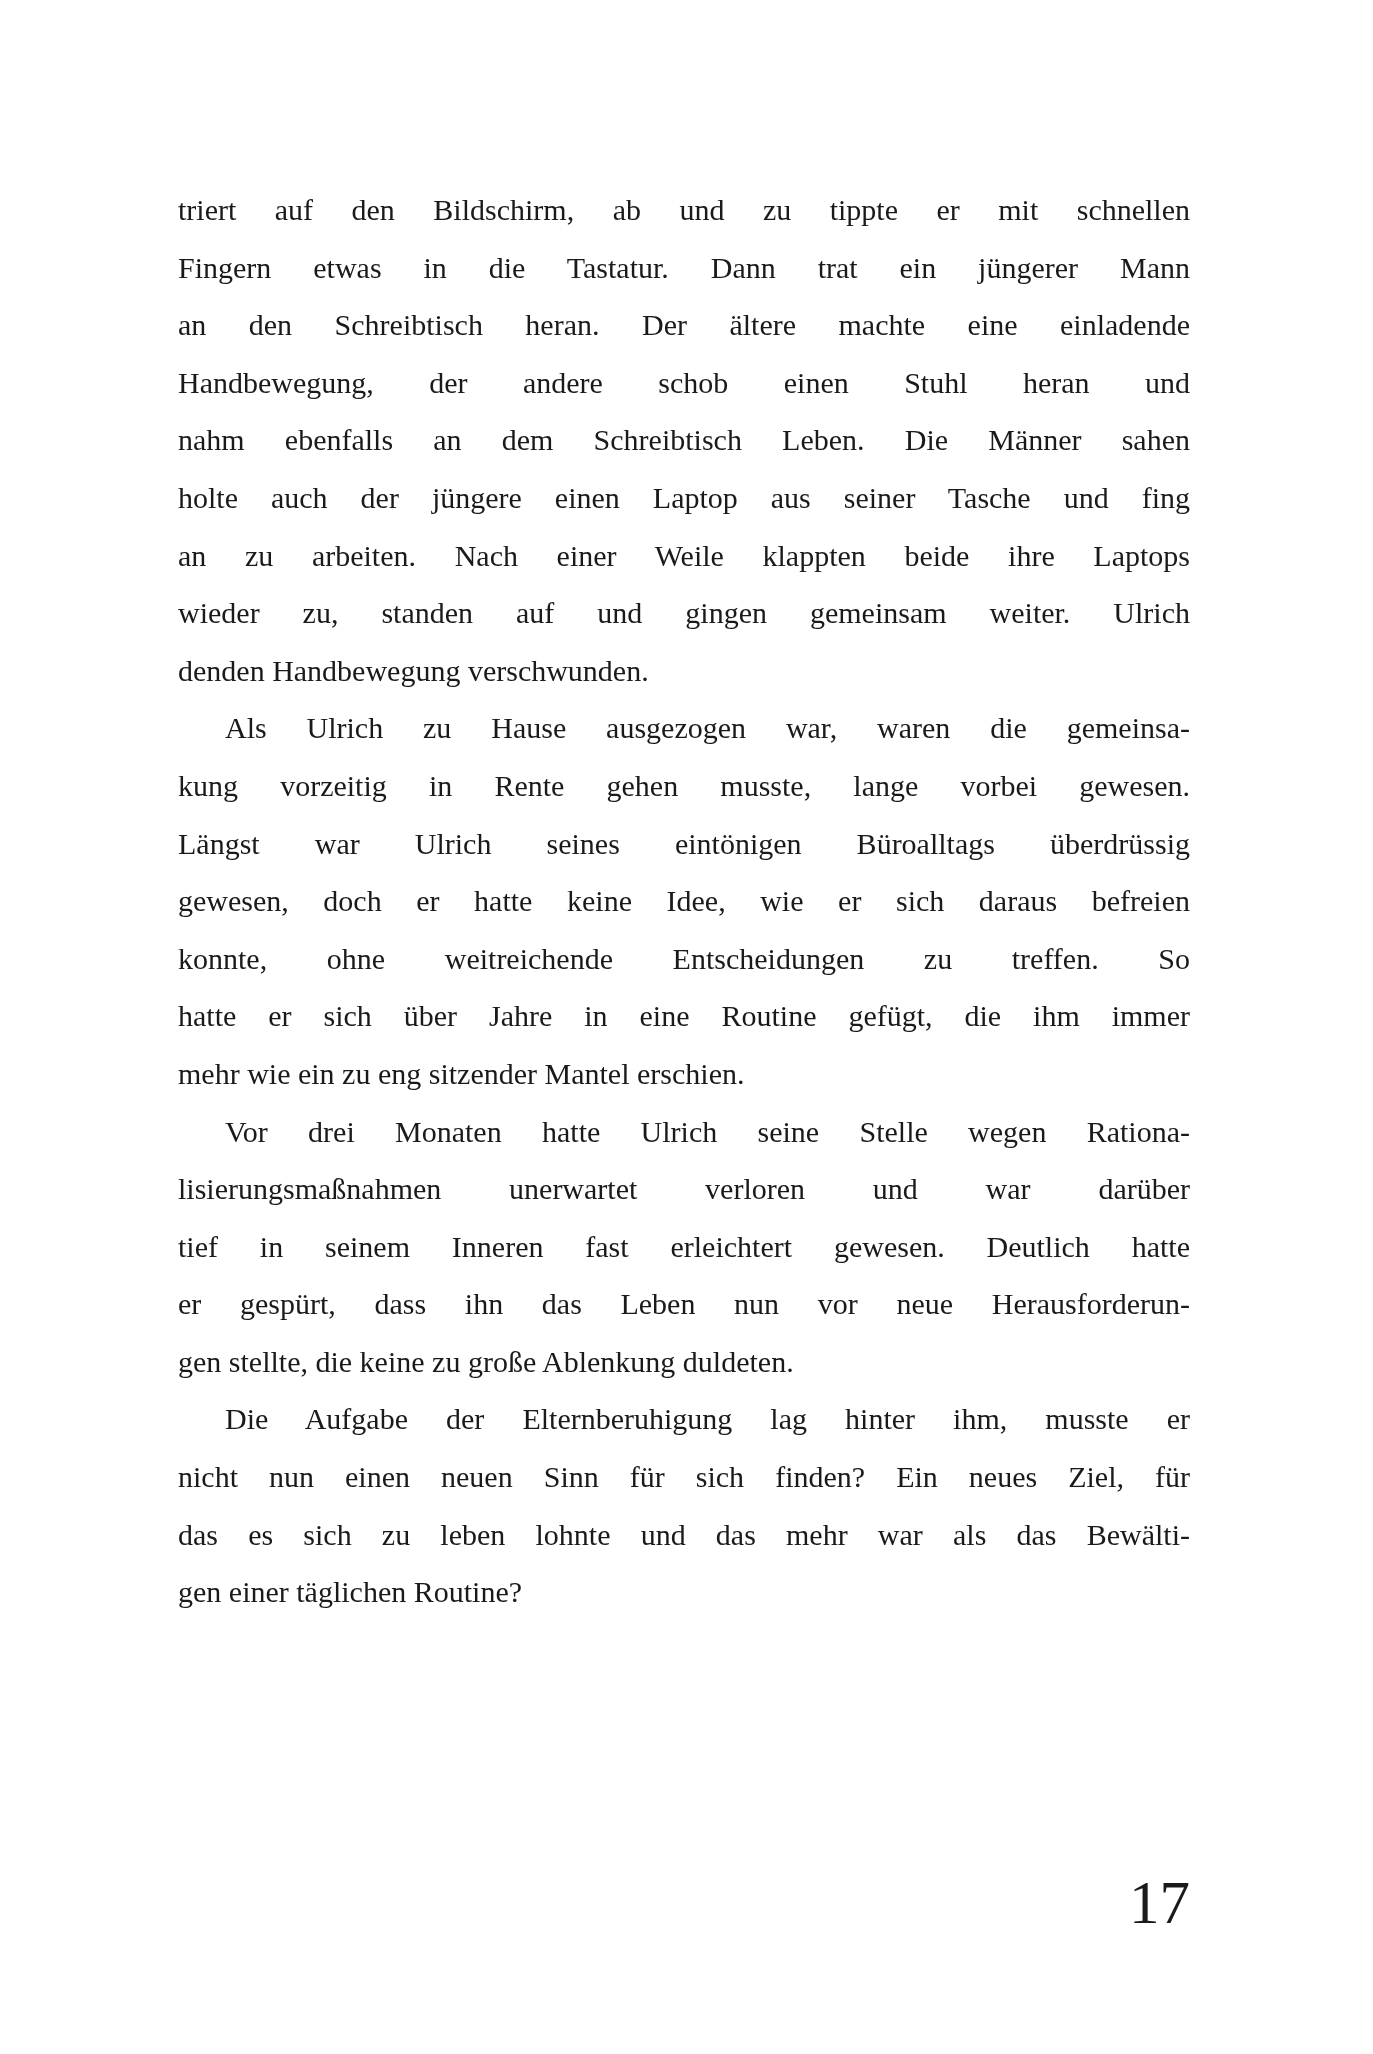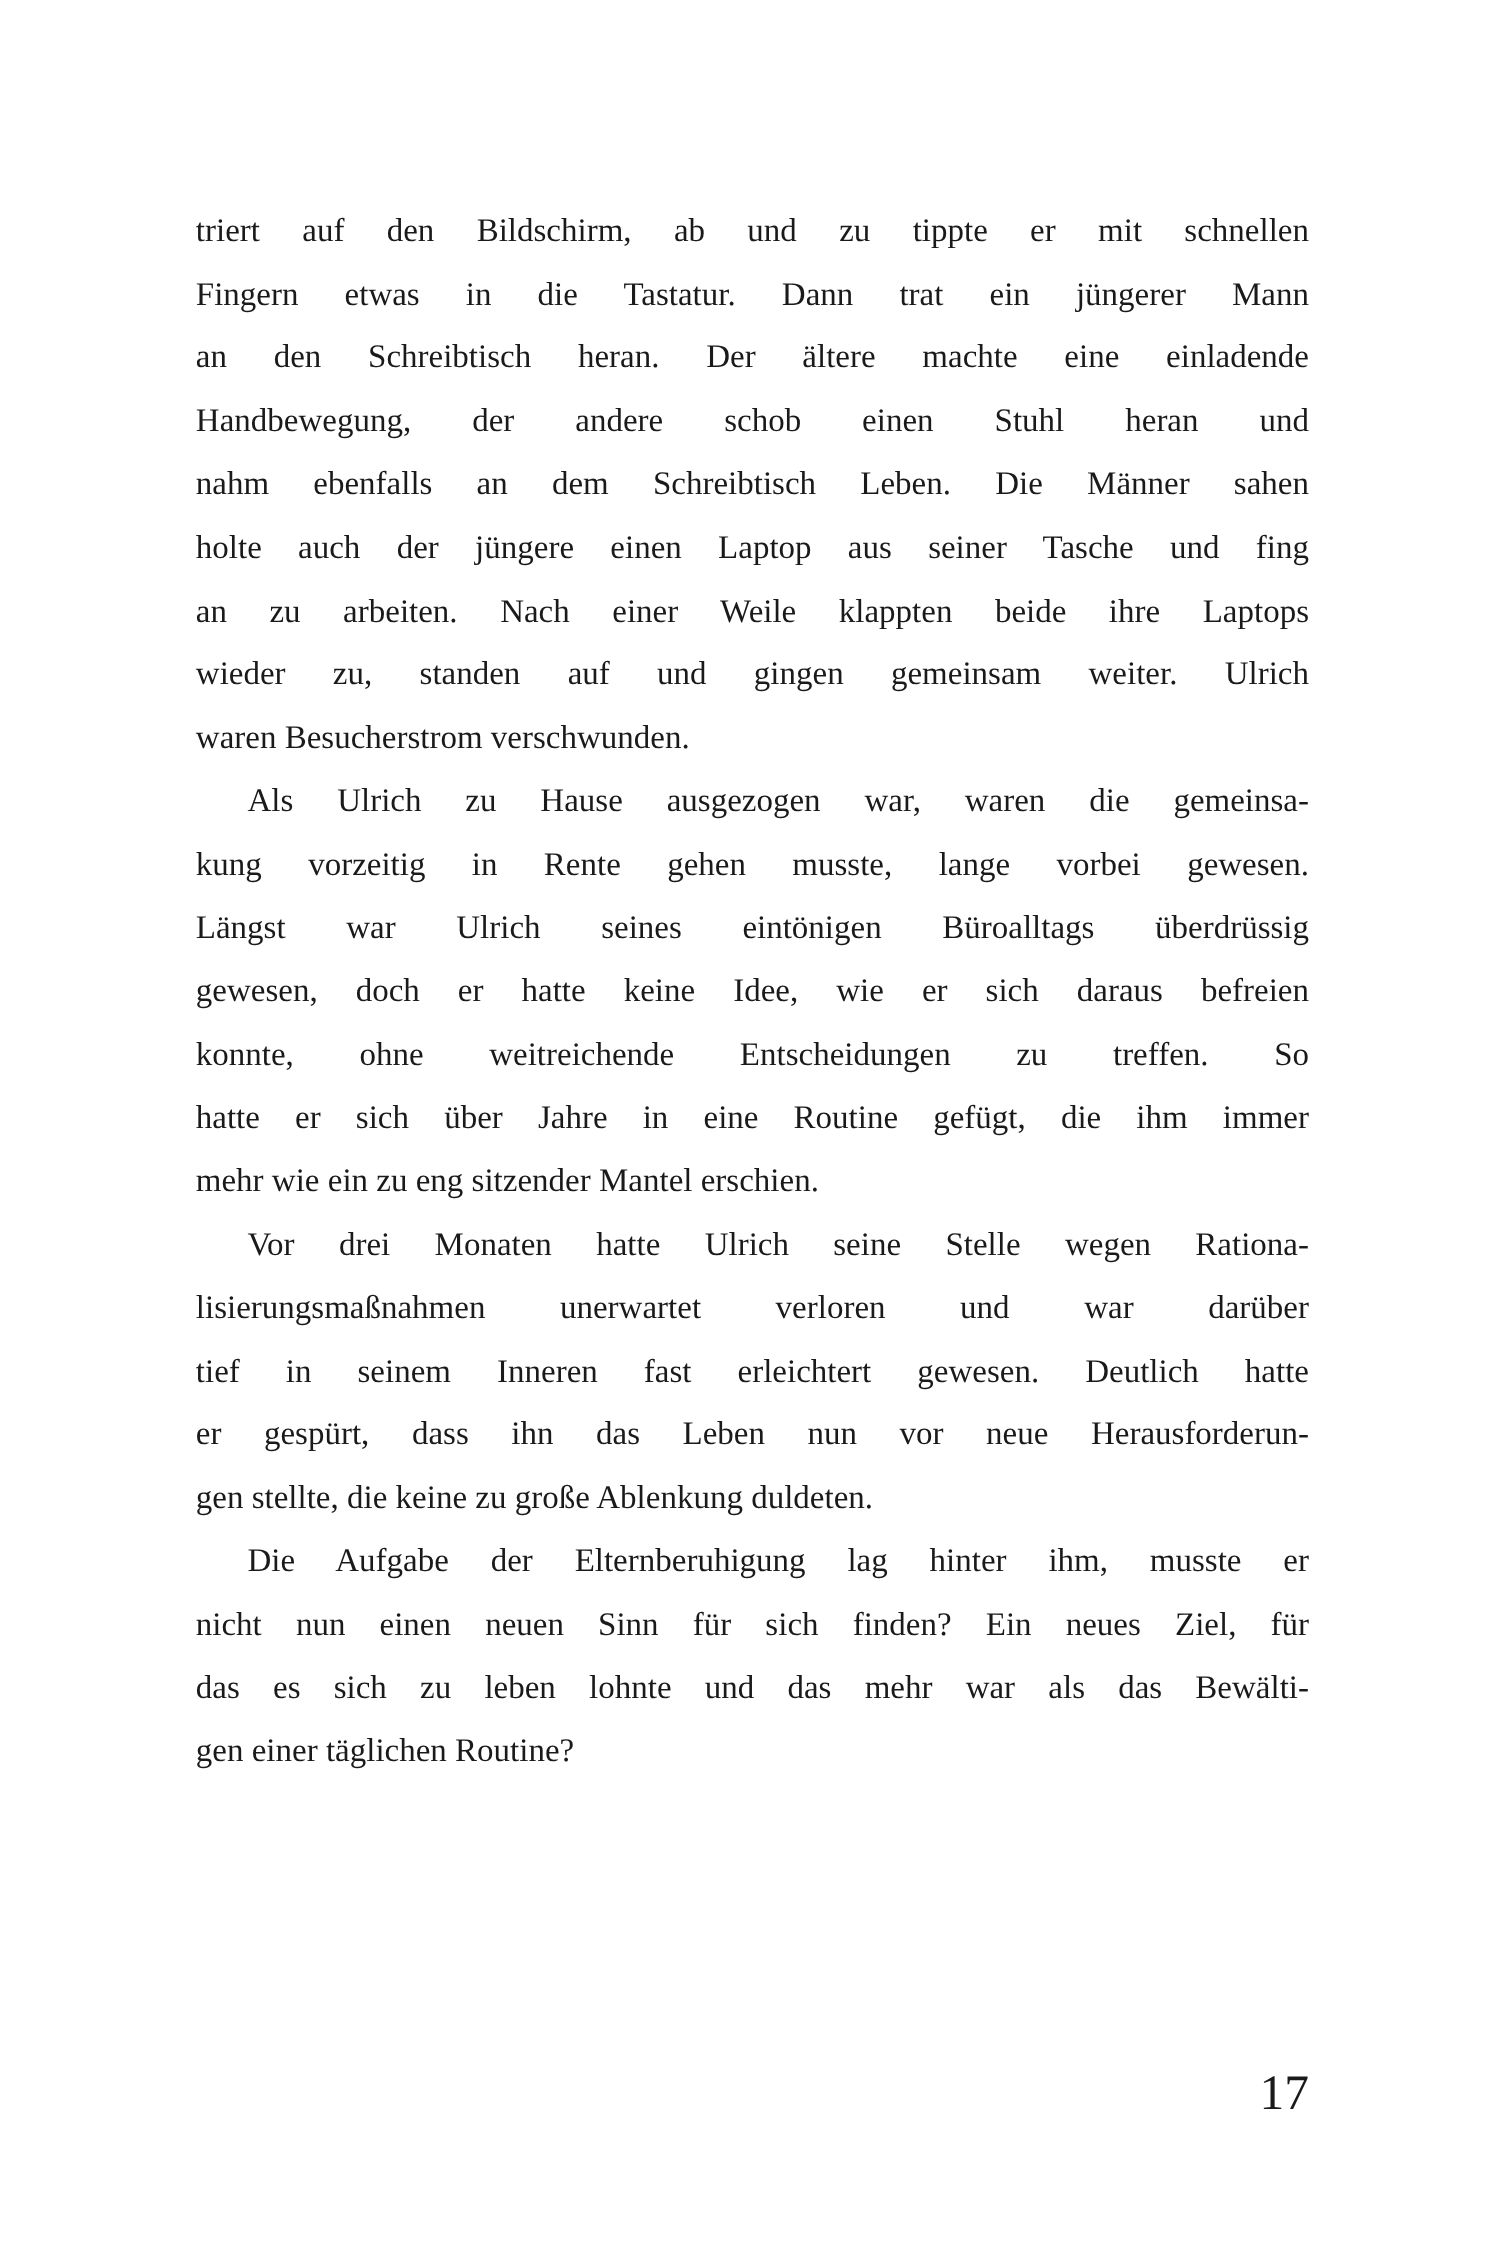--- a/index.html
+++ b/index.html
@@ -36,40 +36,40 @@
   .line.para-end {
     text-align-last: left;
   }
   .line.indent {
     text-indent: 47px;
   }
   .folio {
     position: absolute;
     top: 1880px;
     right: 183px;
-    font-size: 45px;
+    font-size: 61px;
     line-height: 45px;
     color: #1a1a1a;
   }
 </style>
 </head>
 <body>
 
 <div class="page">
   <div class="text-block" id="text-block">
       <div class="paragraph">
         <div class="line">triert auf den Bildschirm, ab und zu tippte er mit schnellen</div>
         <div class="line">Fingern etwas in die Tastatur. Dann trat ein jüngerer Mann</div>
         <div class="line">an den Schreibtisch heran. Der ältere machte eine einladende</div>
         <div class="line">Handbewegung, der andere schob einen Stuhl heran und</div>
         <div class="line">nahm ebenfalls an dem Schreibtisch Leben. Die Männer sahen</div>
         <div class="line">holte auch der jüngere einen Laptop aus seiner Tasche und fing</div>
         <div class="line">an zu arbeiten. Nach einer Weile klappten beide ihre Laptops</div>
         <div class="line">wieder zu, standen auf und gingen gemeinsam weiter. Ulrich</div>
-        <div class="line para-end">waren Besucherstrom verschwunden.</div>
+        <div class="line para-end">denden Handbewegung verschwunden.</div>
       </div>
       <div class="paragraph">
         <div class="line indent">Als Ulrich zu Hause ausgezogen war, waren die gemeinsa-</div>
         <div class="line">kung vorzeitig in Rente gehen musste, lange vorbei gewesen.</div>
         <div class="line">Längst war Ulrich seines eintönigen Büroalltags überdrüssig</div>
         <div class="line">gewesen, doch er hatte keine Idee, wie er sich daraus befreien</div>
         <div class="line">konnte, ohne weitreichende Entscheidungen zu treffen. So</div>
         <div class="line">hatte er sich über Jahre in eine Routine gefügt, die ihm immer</div>
         <div class="line para-end">mehr wie ein zu eng sitzender Mantel erschien.</div>
       </div>

